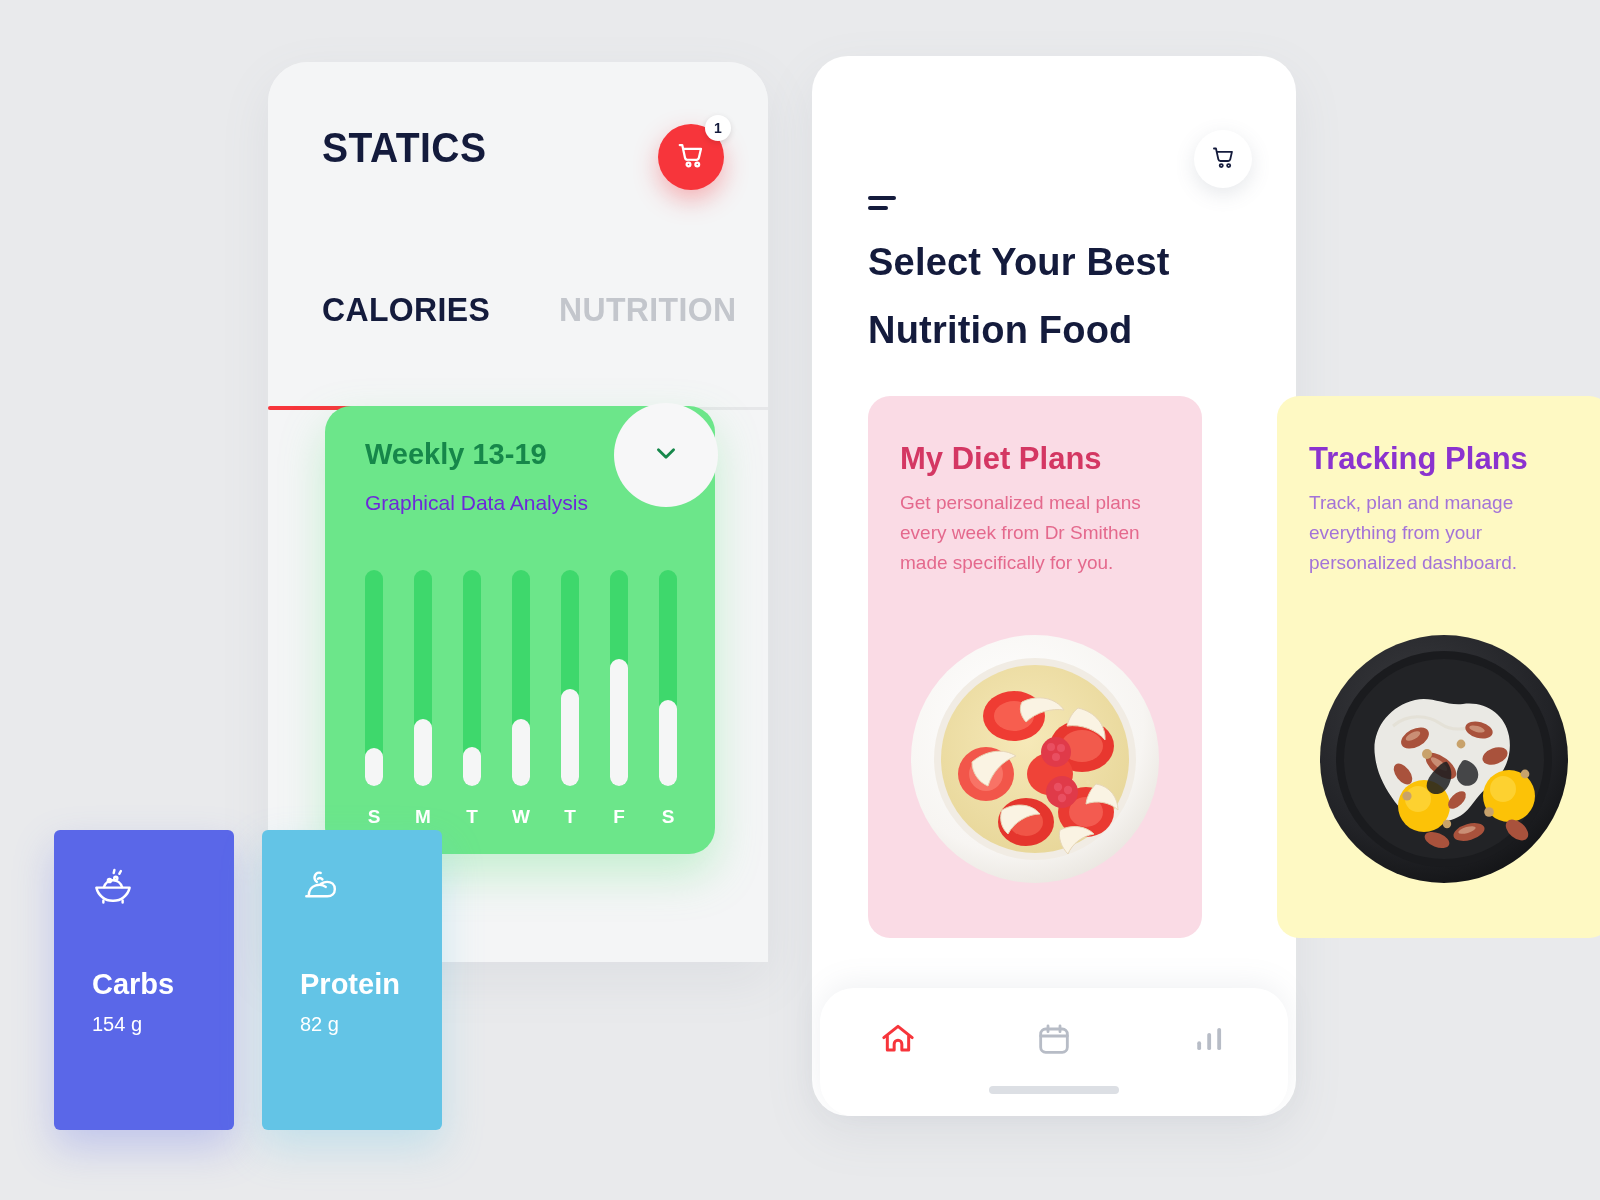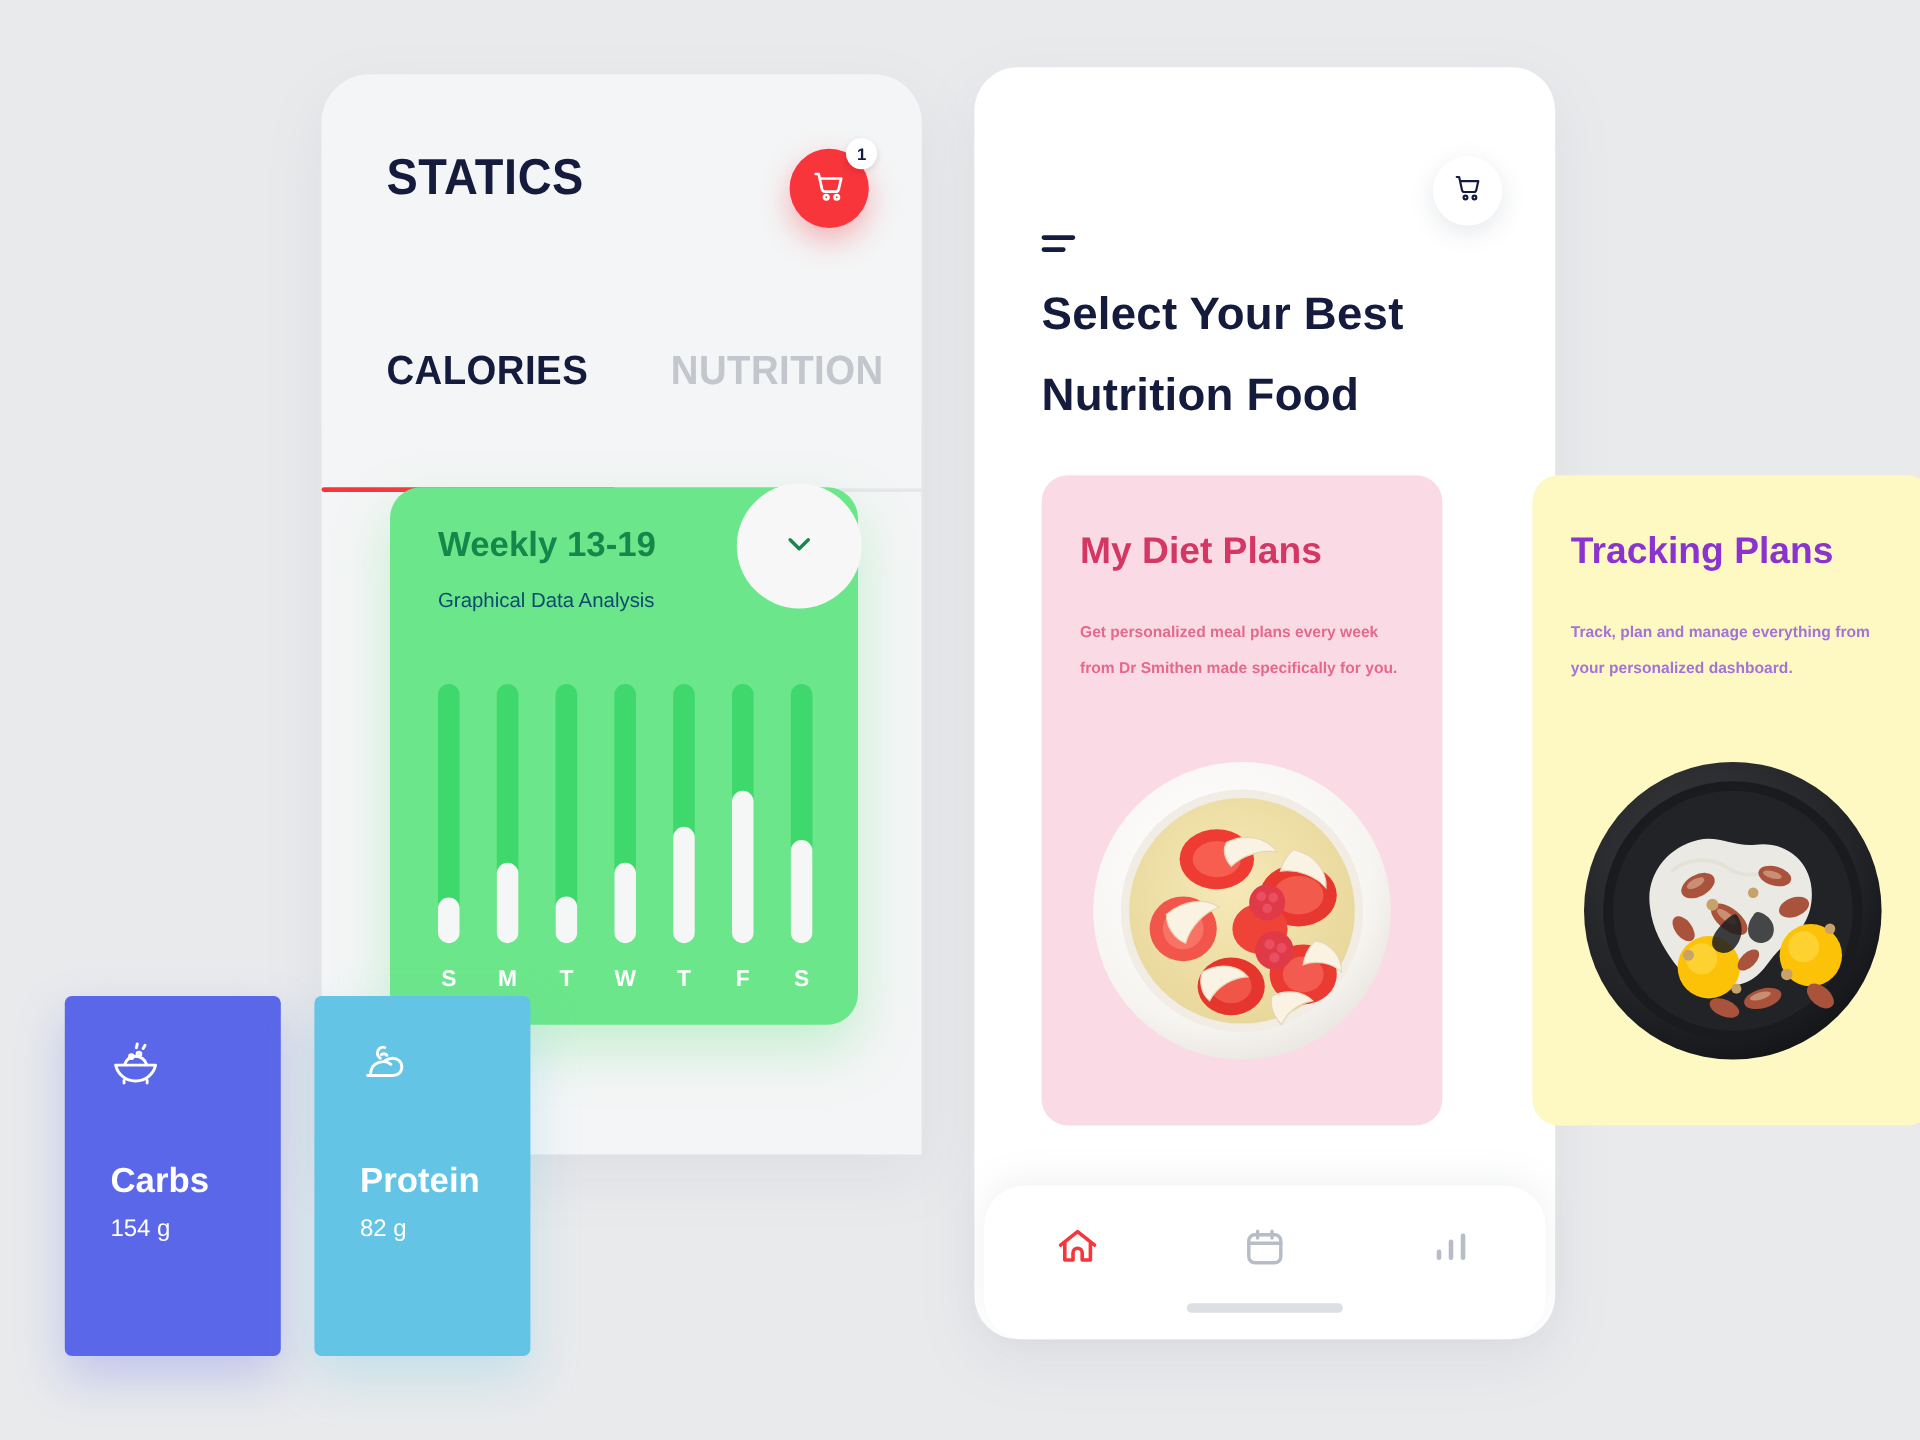--- a/index.html
+++ b/index.html
@@ -140,23 +140,23 @@
     top: 32px;
     font-size: 29px;
     font-weight: 700;
     color: #16874a;
     font-family: "Liberation Sans Narrow", "Liberation Sans", sans-serif;
   }
   .chart-sub {
     position: absolute;
     left: 40px;
     top: 85px;
-    font-size: 17px;
+    font-size: 21px;
     font-weight: 400;
-    color: #0c4a6e;
+    color: #6d28d9;
   }
 
   .chevron-btn {
     position: absolute;
     right: -3px;
     top: -3px;
     width: 104px;
     height: 104px;
     border-radius: 50%;
     background: #f7f7f8;
@@ -323,25 +323,25 @@
     font-size: 31px;
     font-weight: 700;
     font-family: "Liberation Sans Narrow", "Liberation Sans", sans-serif;
   }
   .plan-pink .plan-title { color: #d43763; }
   .plan-purple .plan-title { color: #8b33cf; }
 
   .plan-desc {
     position: absolute;
     left: 32px;
-    top: 116px;
+    top: 92px;
     width: 280px;
-    font-size: 13px;
+    font-size: 19px;
     line-height: 30px;
-    font-weight: 700;
+    font-weight: 400;
   }
   .plan-pink .plan-desc { color: #e4698d; }
   .plan-purple .plan-desc { color: #a373d8; }
 
   .food-img {
     position: absolute;
     left: 50%;
     transform: translateX(-50%);
     top: 238px;
     width: 250px;

